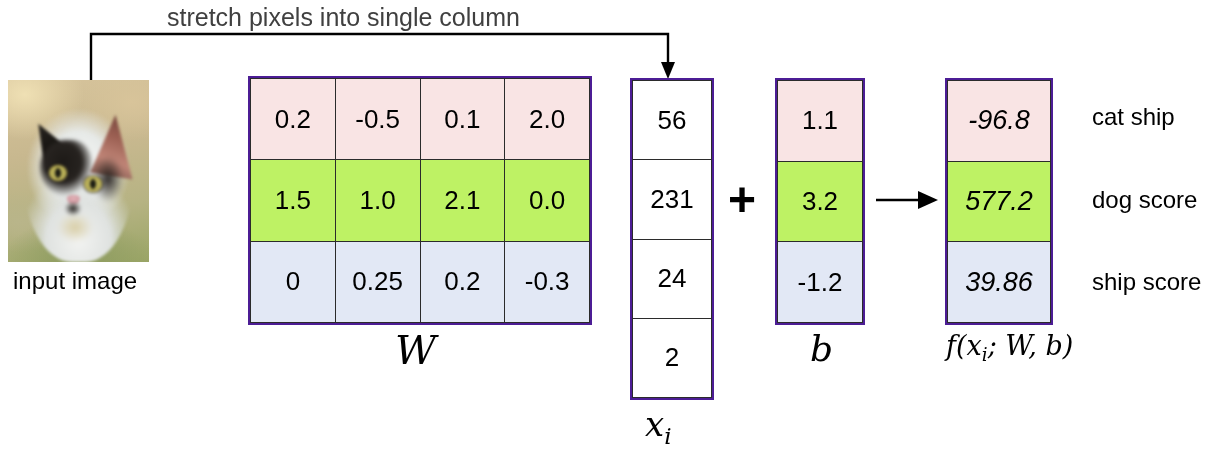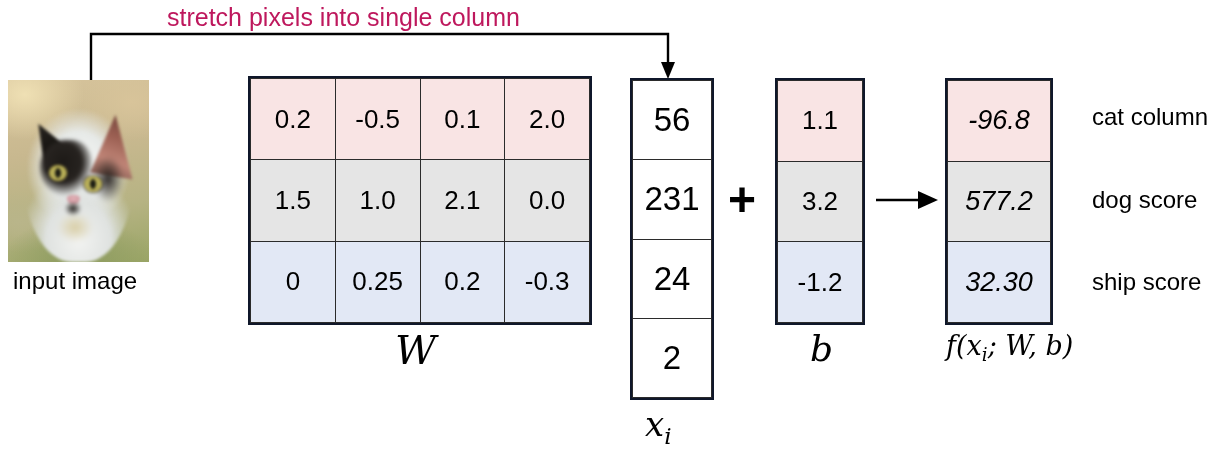--- a/index.html
+++ b/index.html
@@ -21,21 +21,21 @@
   }
 
   
   .stretch-caption {
     position: absolute;
     left: 167px;
     top: 2px;
     font-size: 25px;
     line-height: 30px;
     white-space: nowrap;
-    color: #be185d;
+    color: #404040;
   }
 
   
   .connector {
     position: absolute;
     left: 0;
     top: 0;
     width: 1223px;
     height: 453px;
     pointer-events: none;
@@ -162,21 +162,21 @@
     left: 13px;
     top: 266px;
     font-size: 24px;
     line-height: 30px;
     white-space: nowrap;
   }
 
   
   .matrix {
     position: absolute;
-    border: 2px solid #0f172a;
+    border: 2px solid #4c1d95;
     box-sizing: border-box;
     border-collapse: collapse;
   }
   .matrix table {
     border-collapse: collapse;
     width: 100%;
     height: 100%;
   }
   .matrix td {
     border: 1px solid #2b2b2b;
@@ -196,21 +196,21 @@
   }
   #w-matrix td { width: 25%; height: 33.33%; }
 
   
   #xi-matrix {
     left: 630px;
     top: 78px;
     width: 84px;
     height: 322px;
   }
-  #xi-matrix td { height: 25%; background: #ffffff; font-size: 33px; }
+  #xi-matrix td { height: 25%; background: #ffffff; font-size: 26px; }
 
   
   #b-matrix {
     left: 775px;
     top: 78px;
     width: 90px;
     height: 247px;
   }
   #b-matrix td { height: 33.33%; }
 
@@ -218,21 +218,21 @@
   #scores-matrix {
     left: 945px;
     top: 78px;
     width: 108px;
     height: 247px;
   }
   #scores-matrix td { height: 33.33%; font-size: 27px; font-style: italic; }
 
   
   .row-cat  { background: #f9e4e4; }
-  .row-dog  { background: #e5e5e5; }
+  .row-dog  { background: #bef264; }
   .row-ship { background: #e2e8f5; }
 
   
   .math-label {
     position: absolute;
     font-family: "DejaVu Serif", "Liberation Serif", serif;
     font-style: italic;
     white-space: nowrap;
     color: #000;
   }
@@ -379,24 +379,24 @@
   <div class="matrix" id="scores-matrix">
     <table>
       <tbody>
           <tr class="row-cat">
             <td>-96.8</td>
           </tr>
       <tr class="row-dog">
             <td>577.2</td>
           </tr>
       <tr class="row-ship">
-            <td>32.30</td>
+            <td>39.86</td>
           </tr>
     </tbody>
       </table>
   </div>
   <div class="math-label" id="f-label"><span>f(x</span><span class="sub">i</span><span>; W, b)</span></div>
 
-  <div class="score-label" id="label-cat">cat column</div>
+  <div class="score-label" id="label-cat">cat ship</div>
   <div class="score-label" id="label-dog">dog score</div>
   <div class="score-label" id="label-ship">ship score</div>
 
 </div>
 
 </body></html>

